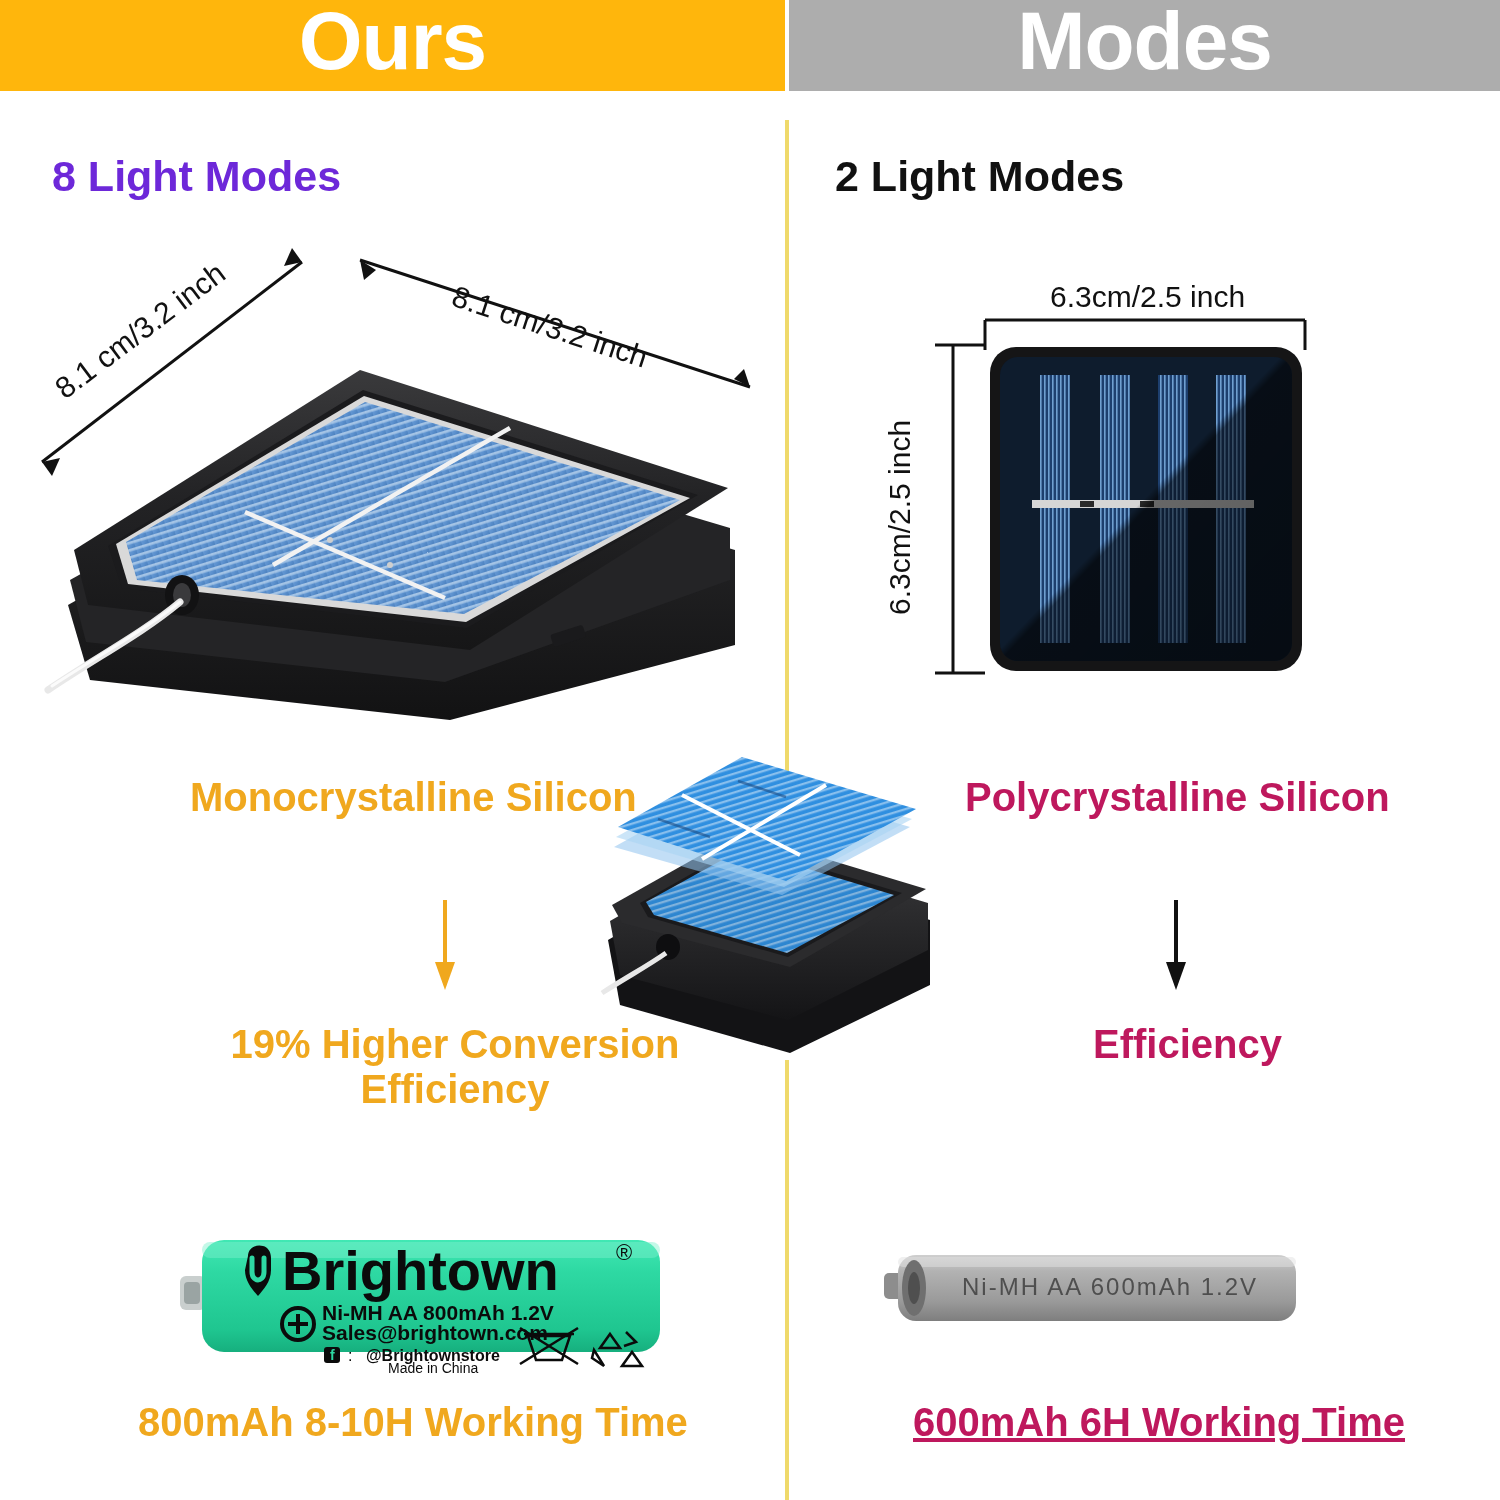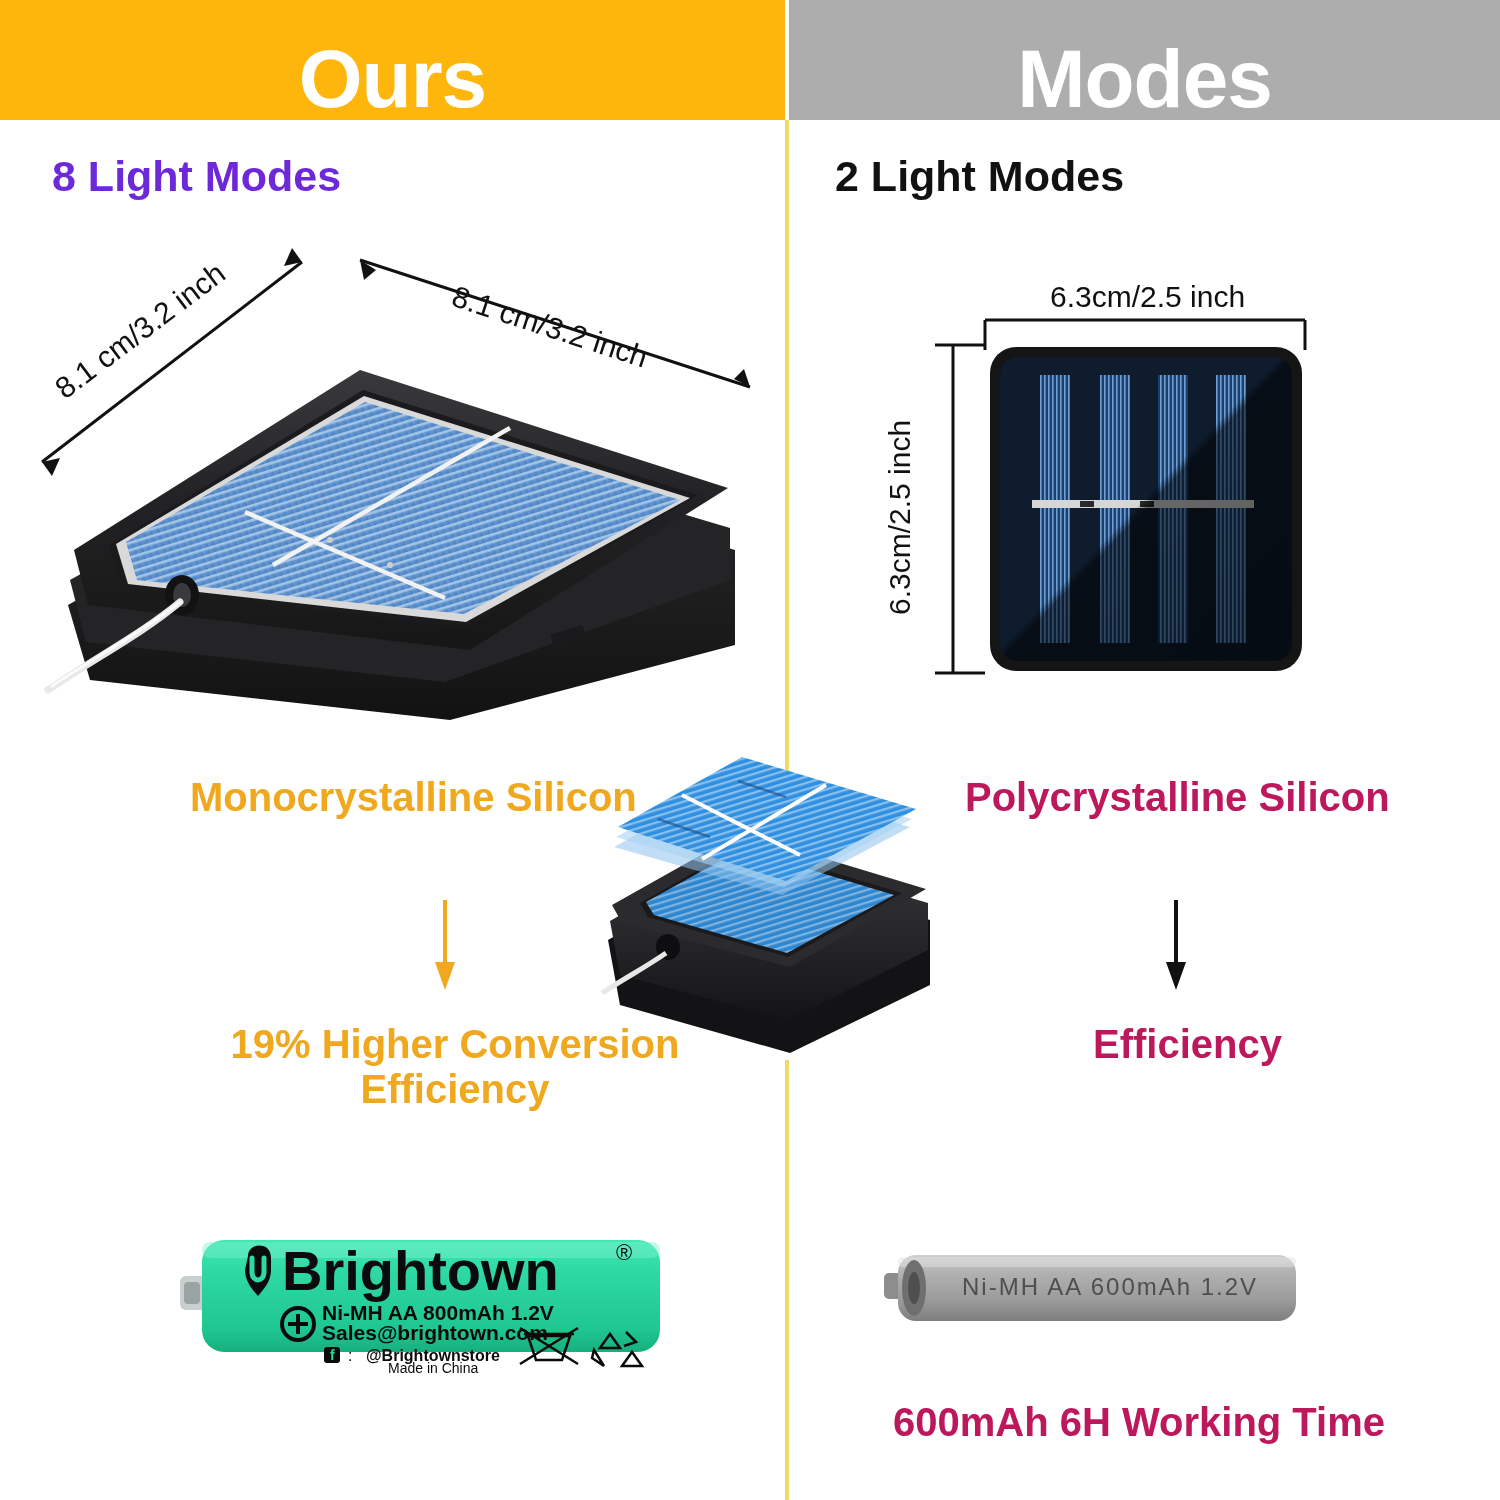--- a/index.html
+++ b/index.html
@@ -7,22 +7,22 @@
   html, body {
     width: 1500px; height: 1500px;
     background: #ffffff;
     font-family: "Liberation Sans", sans-serif;
     overflow: hidden;
   }
   .page { position: relative; width: 1500px; height: 1500px; background: #fff; }
 
   
   .header { position: absolute; top: 0; left: 0; width: 1500px; height: 120px; }
-  .hdr-half { position: absolute; top: 0; height: 120px; display: flex;
-              align-items: flex-end; justify-content: center; }
+  .hdr-half { position: absolute; top: 0; height: 91px; display: flex;
+              align-items: flex-start; justify-content: center; }
   .hdr-ours { left: 0; width: 785px; background: #FFB60C; }
   .hdr-others { left: 789px; width: 711px; background: #ADADAD; }
   .hdr-title { color: #ffffff; font-size: 82px; font-weight: bold;
                letter-spacing: -1px; line-height: 1; }
 
   
   .divider { position: absolute; left: 785px; width: 4px;
              background: #EFD96B; }
   .div-top { top: 120px; height: 852px; }
   .div-bot { top: 1060px; height: 440px; }
@@ -40,21 +40,21 @@
   .silicon { font-size: 40px; }
   .silicon-left { left: 190px; top: 775px; }
   .silicon-right { left: 965px; top: 775px; }
 
   .efficiency { font-size: 40px; text-align: center; }
   .eff-left { left: 175px; top: 1022px; width: 560px; }
   .eff-right { left: 910px; top: 1022px; width: 555px; }
 
   .working { font-size: 40px; }
   .work-left { left: 138px; top: 1400px; }
-  .work-right { left: 893px; top: 1400px; }
+  .work-right { left: 913px; top: 1400px; text-decoration: underline; }
 
   
   .arrow { position: absolute; width: 26px; height: 92px; }
 
   
   .panel-left-wrap { position: absolute; left: 30px; top: 250px; width: 740px; height: 470px; }
   .panel-right-wrap { position: absolute; left: 900px; top: 275px; width: 440px; height: 410px; }
   .panel-center-wrap { position: absolute; left: 590px; top: 735px; width: 350px; height: 330px; }
 
   
@@ -316,15 +316,16 @@
 
       <rect x="14" y="20" width="398" height="66" rx="18" fill="url(#grayBody)"></rect>
       <rect x="14" y="22" width="398" height="10" rx="5" fill="#e2e2e2" opacity="0.5"></rect>
       <ellipse cx="30" cy="53" rx="12" ry="28" fill="#6f6f6f"></ellipse>
       <ellipse cx="30" cy="53" rx="6" ry="16" fill="#4f4f4f"></ellipse>
 
       <text x="78" y="60" font-size="24" font-family="Liberation Sans, sans-serif" fill="#3c3c3c" opacity="0.82" letter-spacing="2">Ni-MH AA 600mAh 1.2V</text>
     </svg>
   </div>
 
+  <div class="label working work-left orange">800mAh 8-10H Working Time</div>
   <div class="label working work-right black">600mAh 6H Working Time</div>
 
 </div>
 
 </body></html>

